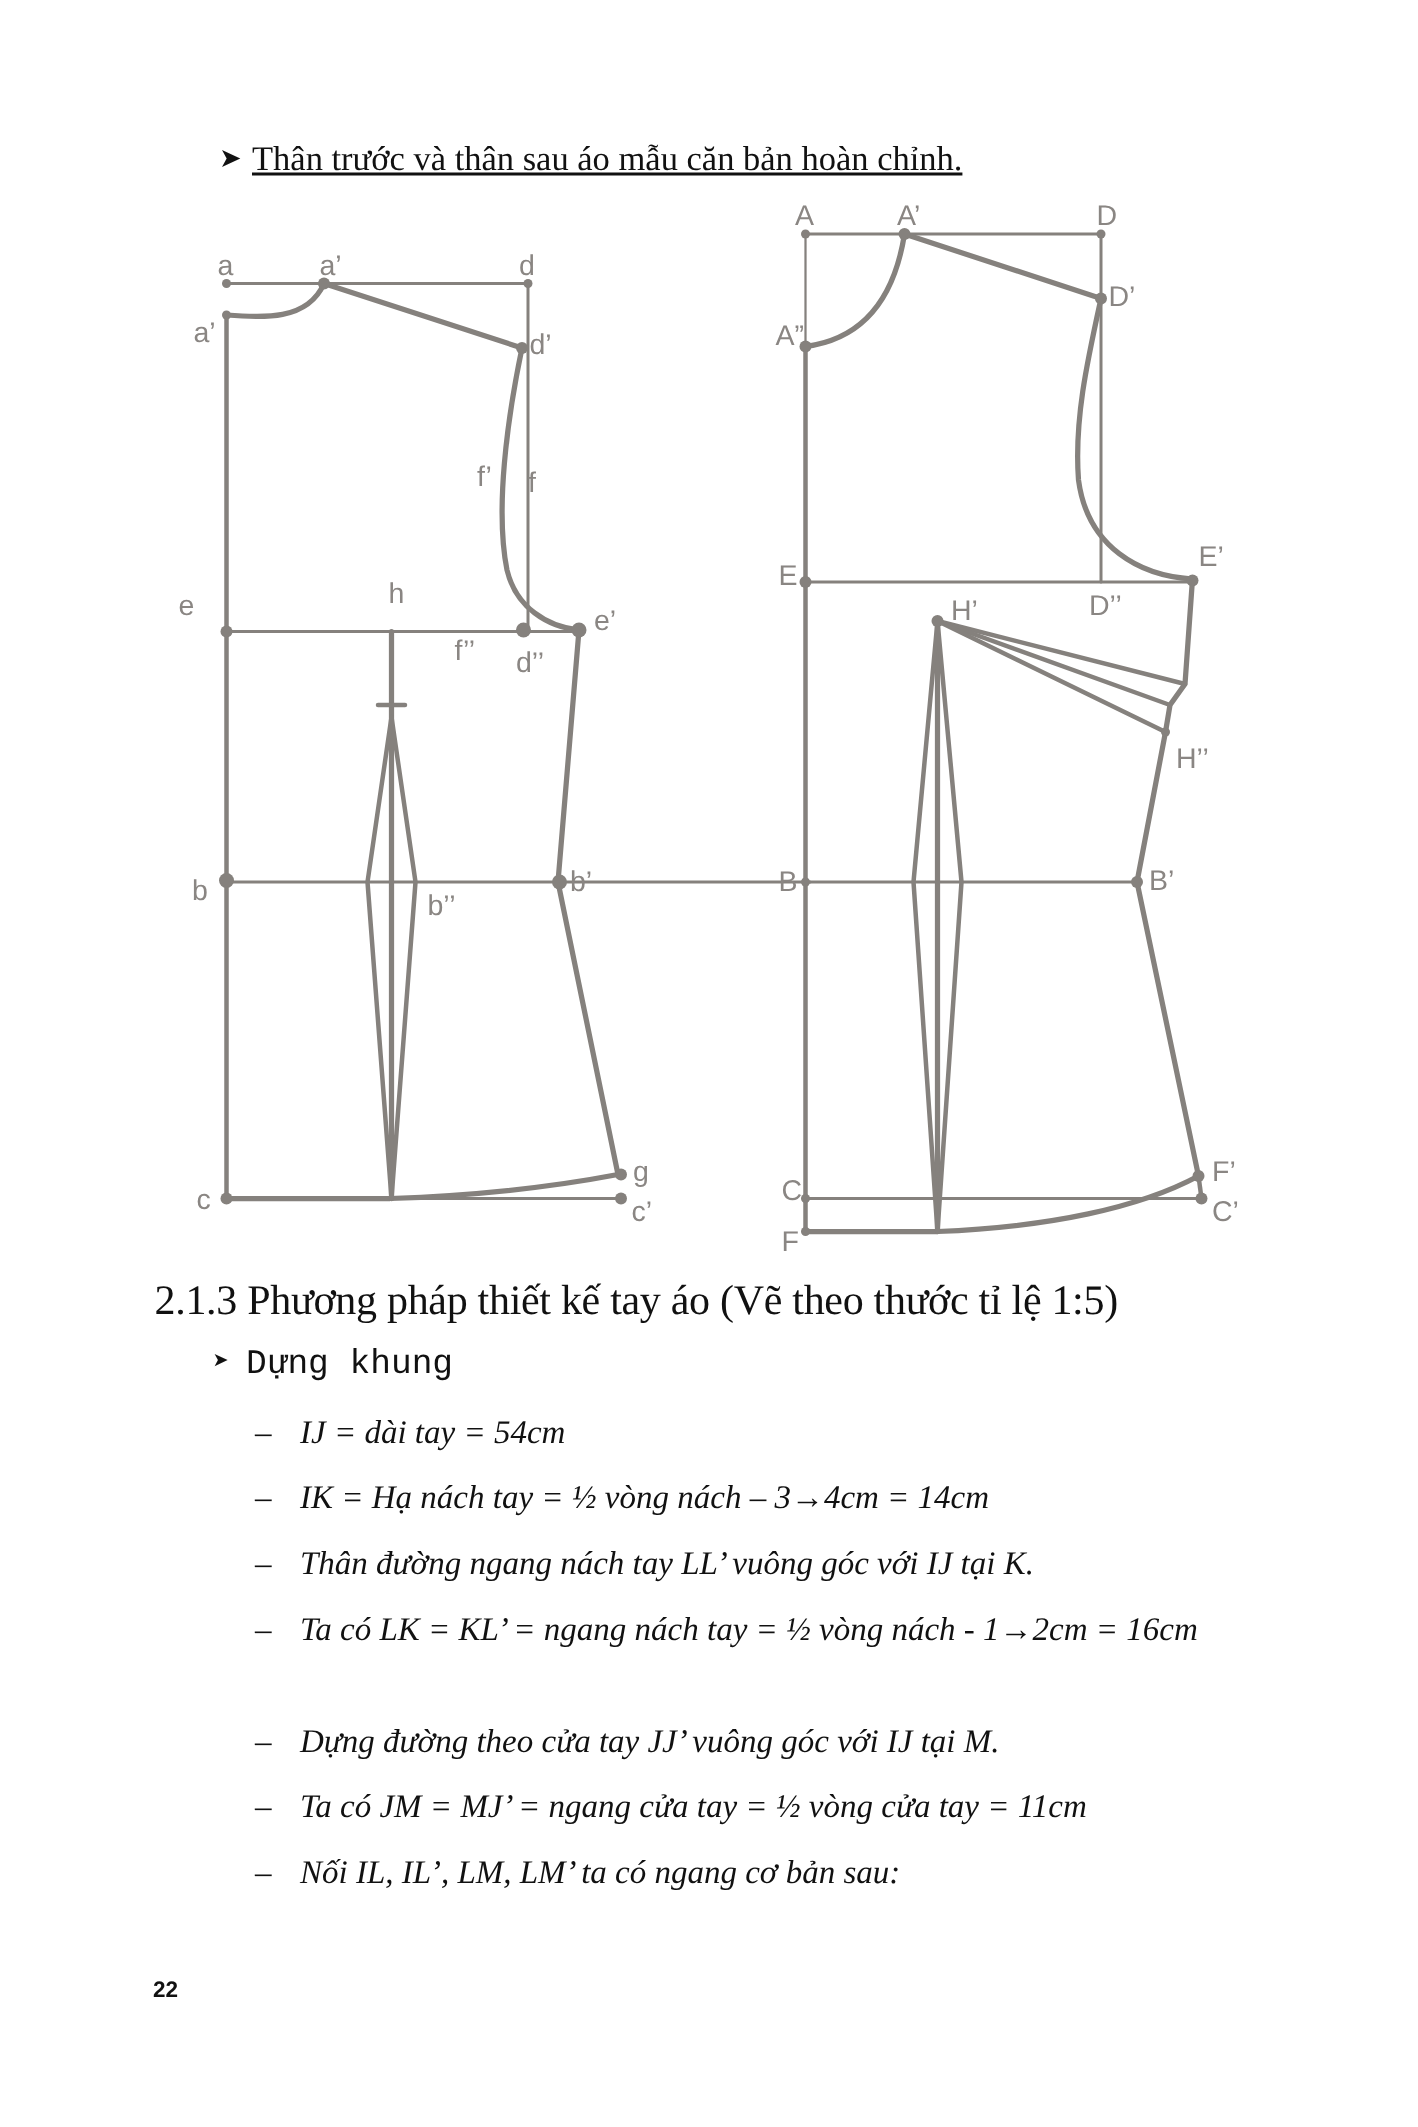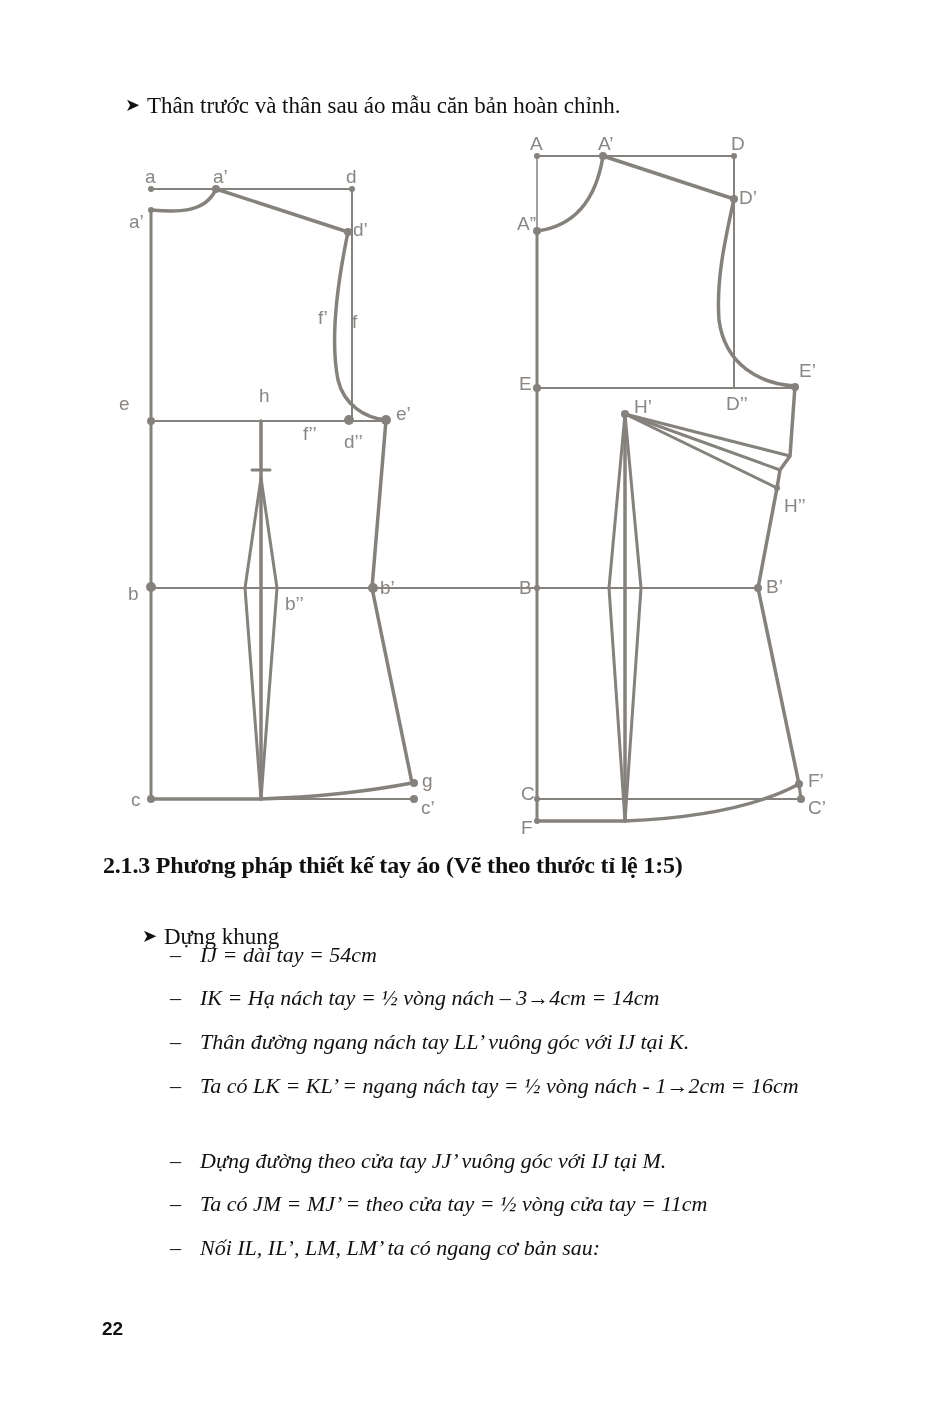--- a/index.html
+++ b/index.html
@@ -1,32 +1,32 @@
 <!DOCTYPE html>
 <html><head>
   <meta charset="utf-8">
   <style>
     html, body { margin: 0; padding: 0; background: #ffffff; }
     body { width: 945px; height: 1418px; position: relative; overflow: hidden;
            font-family: "Liberation Serif", serif; color: #111; }
     .abs { position: absolute; }
     .bullet-line { font-size: 23px; white-space: nowrap; }
     .arrow-bullet { display: inline-block; width: 22px; font-size: 18px; vertical-align: 2px; }
-    .heading { font-weight: bold; font-size: 24px; white-space: nowrap; letter-spacing: -0.2px; }
+    .heading { font-weight: normal; font-size: 28px; white-space: nowrap; letter-spacing: -0.2px; }
     .dash-item { font-size: 22px; line-height: 31px; }
     .dash { position: absolute; left: 0; top: 0; }
     .dash-text { position: absolute; left: 30px; top: 0; width: 650px; font-style: italic; }
-    .page-num { font-family: "Liberation Sans", sans-serif; font-weight: bold; font-size: 19px; }
+    .page-num { font-family: "Liberation Sans", sans-serif; font-weight: bold; font-size: 15px; }
     svg.diagram { position: absolute; left: 0; top: 0; }
     svg text { font-family: "Liberation Sans", sans-serif; fill: #8a8683; font-size: 19px; }
   </style>
 </head>
 <body>
 
-<div class="abs bullet-line" style="left:125px; top:93px;">
+<div class="abs bullet-line" style="left:146px; top:93px;text-decoration:underline;">
   <span class="arrow-bullet">➤</span><span>Thân trước và thân sau áo mẫu căn bản hoàn chỉnh.</span>
 </div>
 
 <svg class="diagram" width="945" height="850" viewBox="0 0 945 850">
   <g stroke="#85817d" fill="none" stroke-linecap="round" stroke-linejoin="round">
 
     <line x1="151" y1="189" x2="352" y2="189" stroke-width="2"></line>
     <line x1="352" y1="189" x2="352" y2="421" stroke-width="2"></line>
     <line x1="151" y1="421" x2="386" y2="421" stroke-width="2"></line>
     <line x1="151" y1="588" x2="540" y2="588" stroke-width="2"></line>
@@ -148,21 +148,21 @@
     <text x="766" y="593">B’</text>
     <text x="521" y="800">C</text>
     <text x="808" y="787">F’</text>
     <text x="808" y="814">C’</text>
     <text x="521" y="834">F</text>
   </g>
 </svg>
 
 <div class="abs heading" style="left:103px; top:852px;">2.1.3 Phương pháp thiết kế tay áo (Vẽ theo thước tỉ lệ 1:5)</div>
 
-<div class="abs bullet-line" style="left:142px; top:924px;">
+<div class="abs bullet-line" style="left:142px; top:896px;font-family:Liberation Mono, monospace;">
   <span class="arrow-bullet">➤</span><span>Dựng khung</span>
 </div>
 
 <div class="abs dash-item" style="left:170px; top:939px;">
   <span class="dash">–</span>
   <span class="dash-text">IJ  = dài tay = 54cm</span>
 </div>
 <div class="abs dash-item" style="left:170px; top:982px;">
   <span class="dash">–</span>
   <span class="dash-text">IK = Hạ nách tay = ½ vòng nách – 3→4cm = 14cm</span>
@@ -174,20 +174,20 @@
 <div class="abs dash-item" style="left:170px; top:1070px;">
   <span class="dash">–</span>
   <span class="dash-text" style="width:650px;">Ta có LK = KL’ = ngang nách tay = ½ vòng nách  - 1→2cm = 16cm</span>
 </div>
 <div class="abs dash-item" style="left:170px; top:1145px;">
   <span class="dash">–</span>
   <span class="dash-text">Dựng đường theo cửa tay JJ’ vuông góc với IJ tại M.</span>
 </div>
 <div class="abs dash-item" style="left:170px; top:1188px;">
   <span class="dash">–</span>
-  <span class="dash-text">Ta có JM = MJ’ = theo cửa tay = ½ vòng cửa tay = 11cm</span>
+  <span class="dash-text">Ta có JM = MJ’ = ngang cửa tay = ½ vòng cửa tay = 11cm</span>
 </div>
 <div class="abs dash-item" style="left:170px; top:1232px;">
   <span class="dash">–</span>
   <span class="dash-text">Nối IL, IL’, LM, LM’ ta có ngang cơ bản sau:</span>
 </div>
 
 <div class="abs page-num" style="left:102px; top:1318px;">22</div>
 
 </body></html>

